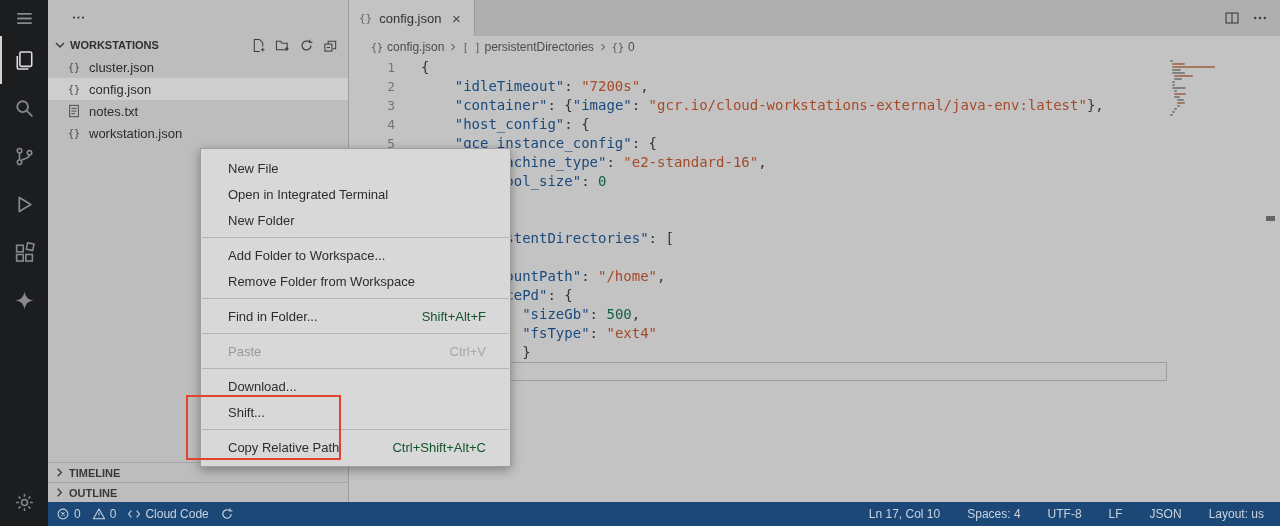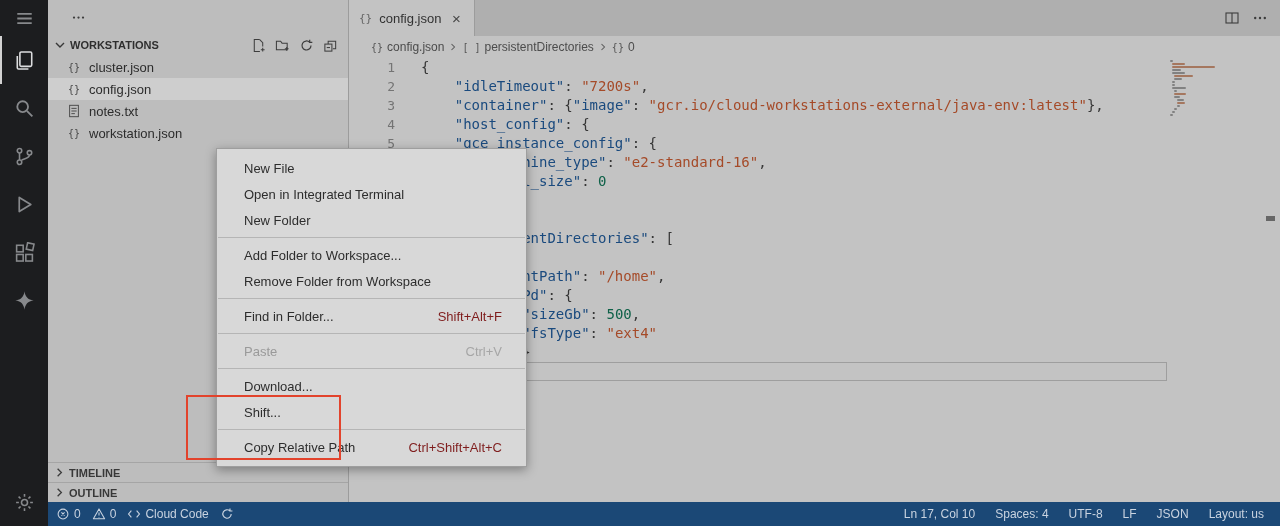--- a/index.html
+++ b/index.html
@@ -58,28 +58,28 @@
   #current-line{position:absolute;left:66px;width:752px;height:19px;border:1px solid #9e9e9e}
   #minimap{position:absolute;right:10px;top:2px;width:100px}
   .mm-bar{height:2px;margin-bottom:1px;border-radius:1px;opacity:.85}
   #scroll-dash{position:absolute;right:5px;top:216px;width:9px;height:5px;background:#666}
 
   
   #statusbar{position:absolute;left:48px;top:502px;width:1232px;height:24px;background:#1b4876;display:flex;align-items:center;color:#c9d3e0;font-size:12px;padding:0 16px 0 8px;z-index:40}
   .sb-left{display:flex;align-items:center;gap:11px;flex:1}
   .sb-seg{display:flex;align-items:center;gap:4px;cursor:pointer;white-space:nowrap}
   .sb-seg .icon{width:14px;height:14px}
-  .sb-right{display:flex;align-items:flex-start;gap:20px}
-
-  
-  #context-menu{position:absolute;left:216px;top:148px;width:311px;background:#d8d8d8;border:1px solid #9e9e9e;box-shadow:0 3px 10px rgba(0,0,0,.35);padding:6px 0;z-index:50;font-size:13px;color:#2d2d2d}
+  .sb-right{display:flex;align-items:flex-start;gap:27px}
+
+  
+  #context-menu{position:absolute;left:200px;top:148px;width:311px;background:#d8d8d8;border:1px solid #9e9e9e;box-shadow:0 3px 10px rgba(0,0,0,.35);padding:6px 0;z-index:50;font-size:13px;color:#2d2d2d}
   .menu-item{height:26px;display:flex;align-items:center;justify-content:space-between;padding:0 24px 0 27px;cursor:pointer}
   .menu-item.disabled{color:#9a9a9a;cursor:default}
   .menu-sep{height:1px;background:#b5b5b5;margin:4px 1px}
-  .menu-shortcut{color:#7f1d1d}
+  .menu-shortcut{color:#14532d}
   .menu-item.disabled .menu-shortcut{color:#a6a6a6}
 
   
   #annotation-box{position:absolute;left:186px;top:395px;width:155px;height:65px;border:2px solid var(--red,#e2432c);z-index:60;pointer-events:none}
 </style>
 </head>
 <body>
 
 <div id="app">
 

